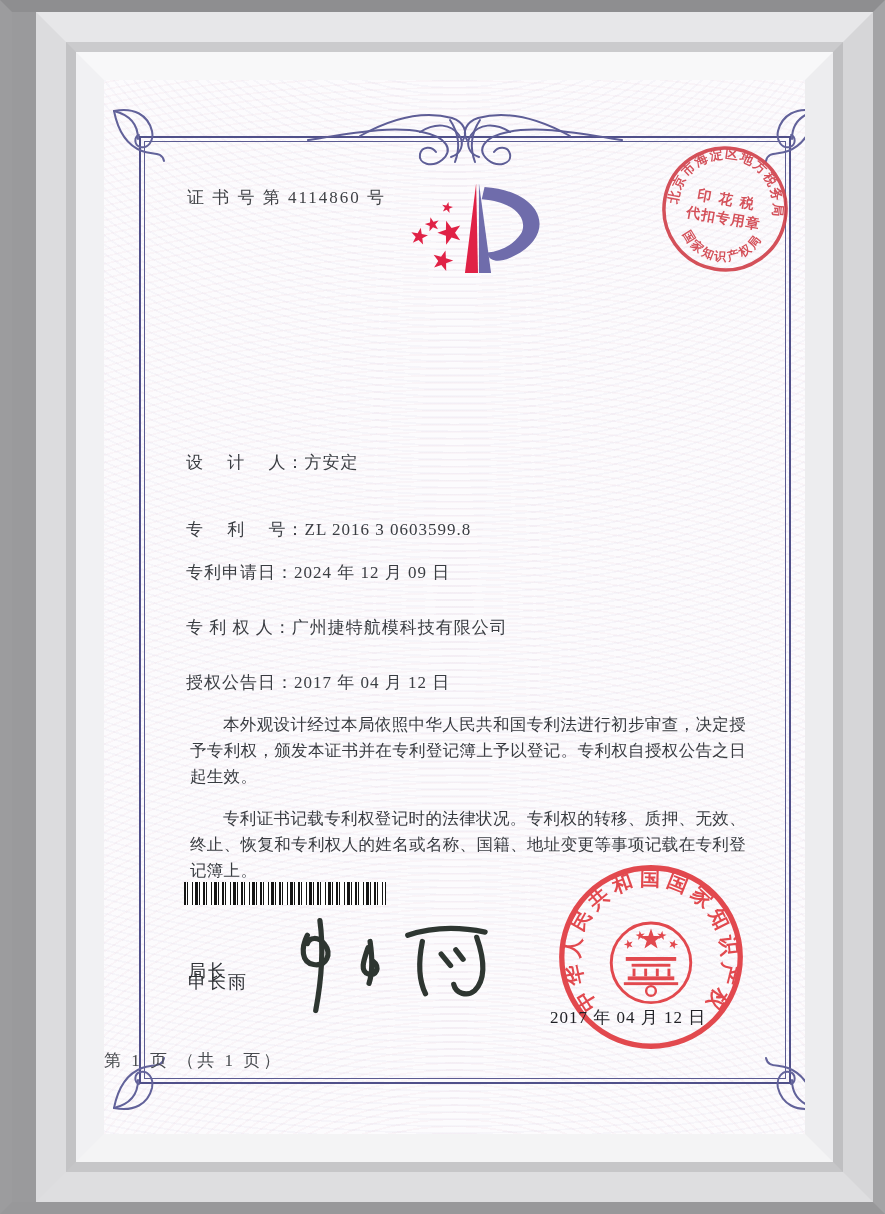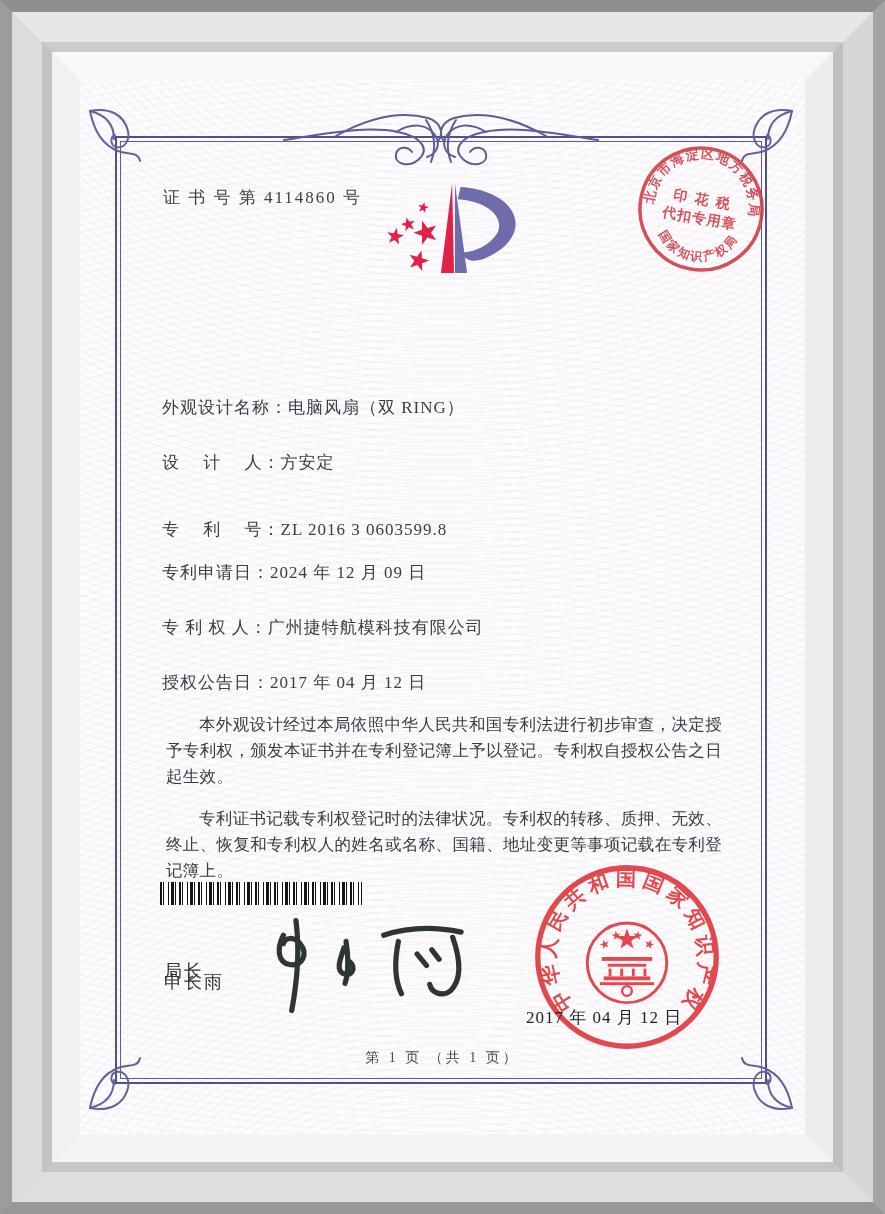--- a/index.html
+++ b/index.html
@@ -1,20 +1,21 @@
 <!DOCTYPE html>
 <html><head>
 <meta charset="utf-8">
 <style>
   html,body{margin:0;padding:0;background:#9a9a9c;}
   *{box-sizing:border-box;}
   .photo{
     width:885px;height:1214px;position:relative;
     border:12px solid;border-color:#8e8e90 #a4a4a6 #98989a #9c9c9e;
     font-family:"Liberation Serif","DejaVu Serif",serif;
+    padding-left:24px;
   }
   .f2{width:100%;height:100%;border:30px solid;border-color:#e7e7e9 #d6d6d8 #dedee0 #dcdcde;}
   .f3{width:100%;height:100%;border:10px solid;border-color:#cbcbcd #bfbfc1 #c6c6c8 #c3c3c5;}
   .f4{width:100%;height:100%;border:28px solid;border-color:#f8f8f9 #ededef #f4f4f5 #f1f1f3;}
   .paper{
     position:relative;width:100%;height:100%;overflow:hidden;
     background-color:#fcfbfd;
     background-image:
       repeating-radial-gradient(120% 70% at 50% -20%, rgba(140,130,185,0.05) 0 2px, rgba(0,0,0,0) 2px 8px),
       repeating-radial-gradient(120% 70% at 50% 120%, rgba(205,120,150,0.05) 0 2px, rgba(0,0,0,0) 2px 8px);
@@ -48,21 +49,21 @@
     background:repeating-linear-gradient(90deg,
       #141414 0 2px,#fff 2px 3px,#141414 3px 4px,#fff 4px 8px,
       #141414 8px 9px,#fff 9px 11px,#141414 11px 14px,#fff 14px 15px,
       #141414 15px 16px,#fff 16px 19px);
   }
   .director-title{left:84px;top:879px;font-size:18px;color:#2f3236;letter-spacing:2px;}
   .director-name{left:84px;top:890px;font-size:18px;color:#2f3236;letter-spacing:2px;}
   .signature{left:172px;top:832px;width:230px;height:105px;}
   .office-seal{left:450px;top:780px;width:194px;height:194px;opacity:.92;}
   .seal-date{left:446px;top:926px;font-size:17px;color:#1f1f24;letter-spacing:1px;z-index:5;}
-  .footer{left:0;top:969px;width:100%;text-align:center;font-size:14px;letter-spacing:3px;color:#474a4e;}
+  .footer{left:0;top:969px;width:100%;text-align:left;font-size:17px;letter-spacing:3px;color:#474a4e;}
   .orn-top{left:196px;top:22px;width:330px;height:72px;}
   .orn{width:64px;height:64px;}
   .orn-tl{left:4px;top:25px;}
   .orn-tr{left:654px;top:25px;transform:scaleX(-1);}
   .orn-bl{left:4px;top:970px;transform:scaleY(-1);}
   .orn-br{left:654px;top:970px;transform:scale(-1,-1);}
 </style>
 </head>
 <body>
 
@@ -149,21 +150,20 @@
           <textPath href="#taxTop" startOffset="2%">北京市海淀区地方税务局</textPath>
         </text>
         <text font-size="12" fill="#cf3a44" letter-spacing="2" font-weight="bold">
           <textPath href="#taxBottom" startOffset="4%">国家知识产权局</textPath>
         </text>
         <text x="65" y="60" text-anchor="middle" font-size="14" font-weight="bold" fill="#cf3a44" letter-spacing="2">印 花 税</text>
         <text x="65" y="79" text-anchor="middle" font-size="14" font-weight="bold" fill="#cf3a44" letter-spacing="1">代扣专用章</text>
       </svg>
 
 
-      <div class="abs field f-0"><span>外观设计名称：</span><span>电脑风扇（双 RING）</span></div>
       <div class="abs field f-1"><span>设　 计　 人：</span><span>方安定</span></div>
       <div class="abs field f-2"><span>专　 利　 号：</span><span>ZL 2016 3 0603599.8</span></div>
       <div class="abs field f-3"><span>专利申请日：</span><span>2024 年 12 月 09 日</span></div>
       <div class="abs field f-4"><span>专 利 权 人：</span><span>广州捷特航模科技有限公司</span></div>
       <div class="abs field f-5"><span>授权公告日：</span><span>2017 年 04 月 12 日</span></div>
 
       <div class="abs paras">
         <p>本外观设计经过本局依照中华人民共和国专利法进行初步审查，决定授予专利权，颁发本证书并在专利登记簿上予以登记。专利权自授权公告之日起生效。</p>
         <p>专利证书记载专利权登记时的法律状况。专利权的转移、质押、无效、终止、恢复和专利权人的姓名或名称、国籍、地址变更等事项记载在专利登记簿上。</p>
       </div>

